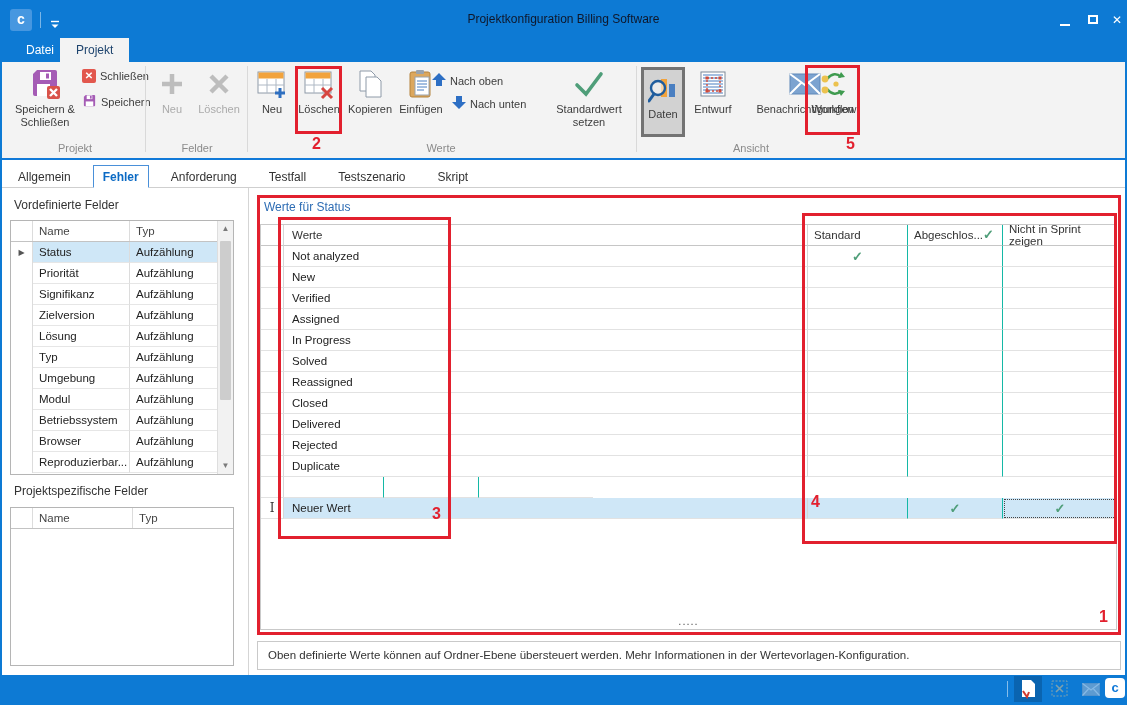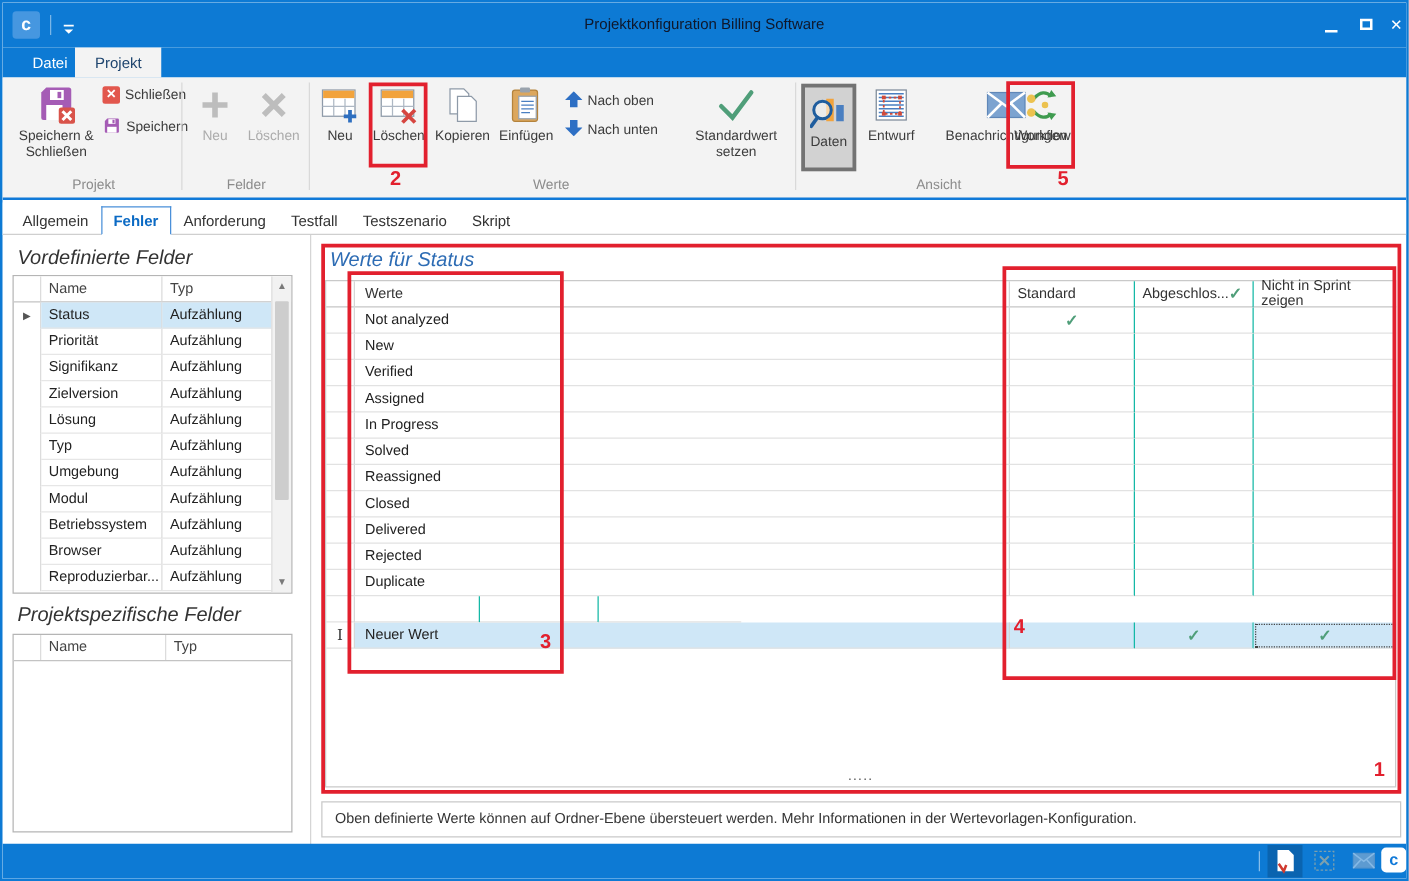--- a/index.html
+++ b/index.html
@@ -26,25 +26,25 @@
   .rgl{position:absolute;top:80px;height:14px;font-size:11px;color:#8b8b8b;text-align:center;}
   .rbig{position:absolute;top:3px;display:flex;flex-direction:column;align-items:center;font-size:11px;color:#3c3c3c;text-align:center;line-height:13px;}
   .rbig .ric{height:38px;display:flex;align-items:center;justify-content:center;}
   .rbig.disabled{color:#ababab;}
   .rsmall{position:absolute;display:flex;align-items:center;gap:4px;font-size:11px;color:#3c3c3c;white-space:nowrap;}
   .seltile{background:#d2d2d2;border:3px solid #737373;}
   .xtile{display:inline-block;width:14px;height:14px;background:#e2574d;border-radius:2px;color:#fff;font-size:10px;
     font-weight:bold;text-align:center;line-height:14px;}
   
   .pagetabs{position:absolute;left:0;top:160px;width:100%;height:26px;background:#fff;border-bottom:1px solid #cfcfcf;
-    display:flex;align-items:flex-end;padding-left:6px;}
+    display:flex;align-items:flex-end;padding-left:6px;gap:12px;}
   .ptab{height:23px;line-height:22px;padding:0 9px;font-size:12px;color:#333;margin-bottom:-1px;border:1px solid transparent;}
   .ptab.active{color:#0b6ac4;font-weight:bold;border:1px solid #4a90d9;border-bottom-color:#fff;background:#fff;}
   
-  .caption{position:absolute;font-size:16px;color:#333;font-style:italic;}
+  .caption{position:absolute;font-size:12px;color:#333;}
   .caption.blue{color:#2d6cb4;}
   .vsplit{position:absolute;left:246px;top:186px;width:1px;height:489px;background:#d5d5d5;}
   .ftable{position:absolute;background:#fff;border:1px solid #b5b5b5;overflow:hidden;}
   .fhead{display:flex;height:21px;border-bottom:1px solid #c3c3c3;font-size:11.5px;color:#444;background:#fff;}
   .lrow{display:flex;height:21px;font-size:11.5px;color:#222;}
   .cind{width:22px;border-right:1px solid #dcdcdc;display:flex;align-items:center;justify-content:center;
     font-size:8px;color:#555;flex:none;}
   .cname{width:97px;padding-left:6px;border-right:1px solid #dcdcdc;display:flex;align-items:center;flex:none;
     border-bottom:1px solid #e6e6e6;}
   .ctyp{flex:1;padding-left:6px;display:flex;align-items:center;border-bottom:1px solid #e6e6e6;}
@@ -196,21 +196,21 @@
       <span class="ric">
         <svg width="28" height="30" viewBox="0 0 28 30">
           <rect x="3" y="3" width="20" height="25" rx="2" fill="#dca75d" stroke="#b4833c"></rect>
           <rect x="9" y="1" width="8" height="4" rx="1" fill="#9aa3ad"></rect>
           <rect x="8" y="8" width="14" height="18" fill="#fff" stroke="#9aa3ad"></rect>
           <path d="M10 12h10 M10 15h10 M10 18h10 M10 21h7" stroke="#4a7fc1" stroke-width="1"></path>
         </svg>
       </span>
       <span>Einfügen</span>
     </div>
-    <div class="rsmall" style="left:450px;top:11px;">
+    <div class="rsmall" style="left:430px;top:11px;">
       <span>
         <svg width="14" height="13" viewBox="0 0 14 13">
             <path d="M7 0 L14 7 H10 V13 H4 V7 H0 Z" fill="#2d6fc4"></path>
           </svg>
       </span>
       <span>Nach oben</span>
     </div>
     <div class="rsmall" style="left:450px;top:34px;">
       <span>
         <svg width="14" height="13" viewBox="0 0 14 13">

